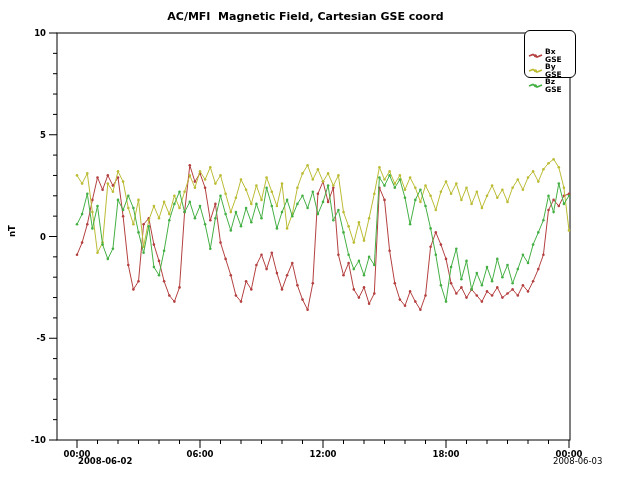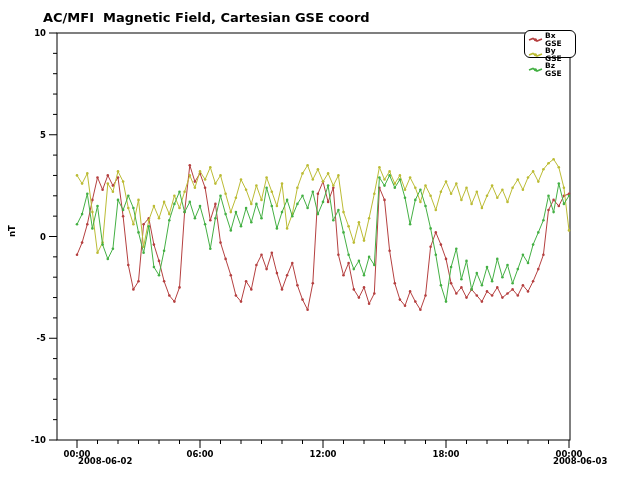--- a/index.html
+++ b/index.html
@@ -1,30 +1,30 @@
 <!DOCTYPE html>
 <html><head>
 <meta charset="utf-8">
 <style>
   html,body{margin:0;padding:0;background:#fff;}
   .screen{position:relative;width:640px;height:480px;background:#ffffff;overflow:hidden;
           font-family:"DejaVu Sans", "Liberation Sans", sans-serif;color:#000;}
-  .title{position:absolute;top:10px;left:43px;width:513px;text-align:left;
-         font-size:13px;font-weight:bold;white-space:pre;}
+  .title{position:absolute;top:10px;left:49px;width:513px;text-align:center;
+         font-size:11px;font-weight:bold;white-space:pre;}
   .ylab{position:absolute;left:6px;top:226px;font-size:8.5px;font-weight:bold;
         transform:rotate(-90deg);transform-origin:center;}
   .date-left{position:absolute;left:78px;top:456px;font-size:8.5px;font-weight:bold;}
-  .date-right{position:absolute;left:553px;top:456px;font-size:8.5px;font-weight:bold;}
+  .date-right{position:absolute;left:553px;top:456px;font-size:8.5px;font-weight:normal;}
   svg.plot{position:absolute;left:0;top:0;}
   svg.plot text{font-family:"DejaVu Sans","Liberation Sans",sans-serif;
                 font-size:8.5px;font-weight:bold;fill:#000;}
-  .legend{position:absolute;left:524px;top:30px;width:52px;height:28px;
+  .legend{position:absolute;left:524px;top:30px;width:52px;height:48px;
           border:1px solid #000;border-radius:6px;background:#fff;
           display:flex;flex-direction:column;justify-content:space-around;
-          padding:1px 1px 1px 3px;box-sizing:border-box;}
+          padding:17px 1px 1px 3px;box-sizing:border-box;}
   .legend-row{display:flex;align-items:center;gap:2px;font-size:7.5px;font-weight:bold;line-height:1;}
   .legend-row svg{flex:0 0 auto;}
 </style>
 </head>
 <body>
 
 <div class="screen">
 
   <div class="title">AC/MFI  Magnetic Field, Cartesian GSE coord</div>
 

